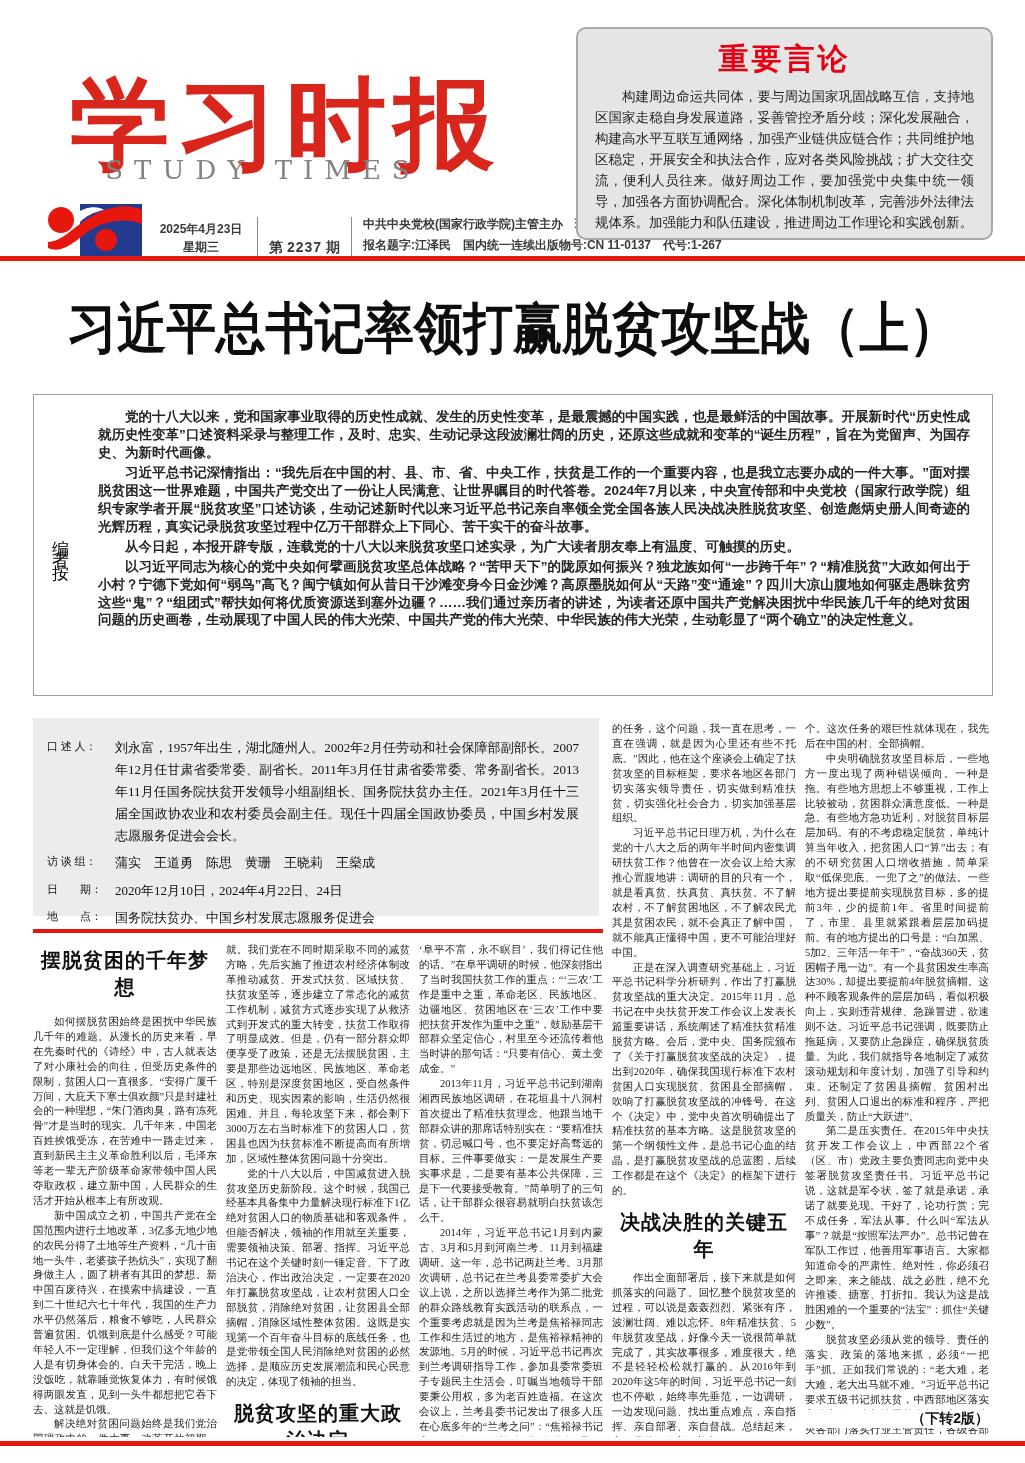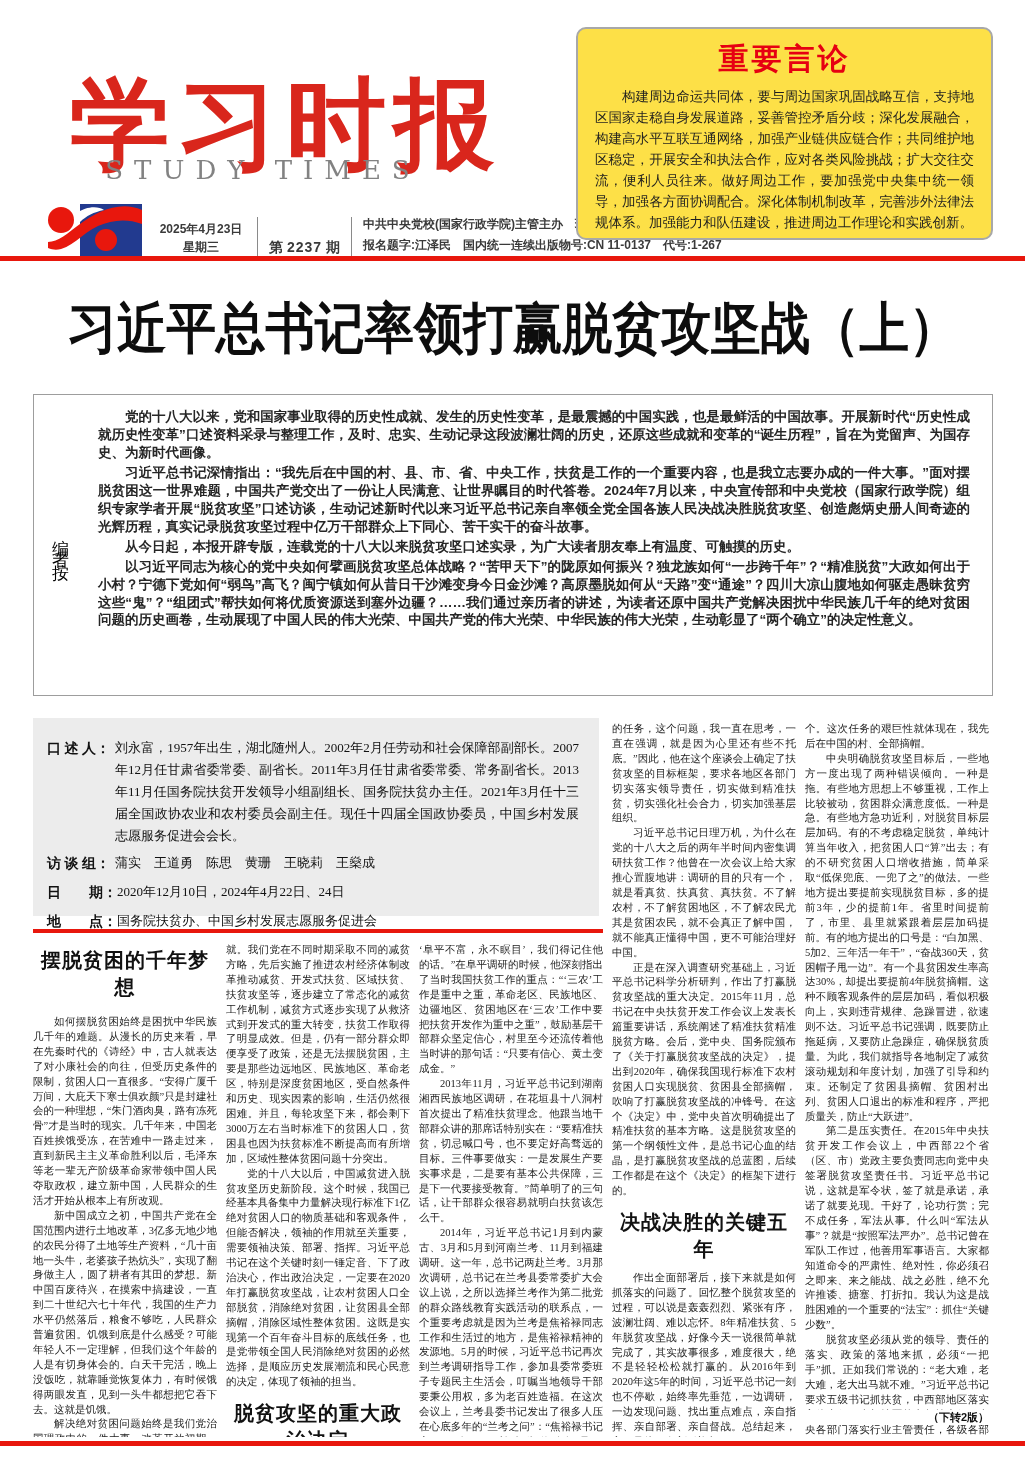--- a/index.html
+++ b/index.html
@@ -13,21 +13,21 @@
   .issue-bar{position:absolute;left:46px;top:203px;height:54px;display:flex;align-items:flex-end;
         font-family:"Liberation Sans",sans-serif;color:#333;}
   .logo{width:96px;height:53px;margin-right:14px;flex:0 0 auto;}
   .date-block{text-align:center;font-size:12px;font-weight:bold;line-height:1.55;min-width:90px;color:#3a3a3a;}
   .vdiv{width:1px;height:40px;background:#8a8a8a;margin:0 11px;}
   .issue-block{font-size:14px;font-weight:bold;white-space:nowrap;color:#3a3a3a;}
   .issue-no{font-size:14px;letter-spacing:1px;font-family:Liberation Sans, sans-serif;}
   .pub-block{font-size:12px;font-weight:bold;line-height:1.8;white-space:nowrap;color:#3a3a3a;}
   
   .quotes-box{position:absolute;left:576px;top:27px;width:417px;height:213px;border:2px solid #a8a8a8;
-        border-radius:10px;box-sizing:border-box;padding:8px 17px 0 17px;background:#fde047;}
+        border-radius:10px;box-sizing:border-box;padding:8px 17px 0 17px;background:#e5e5e5;}
   .quotes-title{text-align:center;color:#e60012;font-family:"Liberation Sans",sans-serif;font-weight:bold;
         font-size:30px;letter-spacing:3px;margin:2px 0 7px 0;}
   .quotes-body{font-size:13.5px;line-height:1.55;text-align:justify;text-indent:2em;color:#1e1e1e;}
   
   .red-rule{position:absolute;background:#e8170d;}
   .rule-top{left:0;top:256px;width:1025px;height:5px;}
   .rule-mid{left:33px;top:929px;width:570px;height:4px;}
   .rule-bottom{left:0;top:1441px;width:1025px;height:5px;}
   
   .headline{position:absolute;left:0;top:292px;width:1025px;text-align:center;}
@@ -39,36 +39,36 @@
         box-sizing:border-box;background:#fff;}
   .editor-label{position:absolute;left:15px;top:50%;transform:translateY(-50%);writing-mode:vertical-rl;
         font-size:17px;letter-spacing:13px;color:#000;font-family:"Liberation Serif",serif;}
   .editor-content{position:absolute;left:64px;right:22px;top:13px;}
   .editor-content p{font-family:"Liberation Sans",sans-serif;font-weight:bold;font-size:13.5px;
         line-height:1.33;color:#262626;text-align:justify;text-indent:2em;margin:0 0 2px 0;}
   
   .interview-box{position:absolute;left:33px;top:718px;width:566px;height:198px;background:#ececec;
         box-sizing:border-box;padding:19px 20px 0 14px;}
   .info-row{display:flex;margin-bottom:5px;}
-  .info-label{flex:0 0 68px;font-weight:bold;font-size:14px;color:#111;white-space:pre;line-height:1.7;}
+  .info-label{flex:0 0 68px;font-weight:normal;font-size:11px;color:#111;white-space:pre;line-height:1.7;}
   .info-value{flex:1;font-size:13px;line-height:1.7;color:#111;text-align:justify;}
   
   .bodycol{position:absolute;overflow:hidden;color:#1c1c1c;}
   .c1{left:33px;top:943px;width:184px;height:494px;}
   .c2{left:226px;top:943px;width:184px;height:494px;}
   .c3{left:419px;top:943px;width:184px;height:494px;}
   .c4{left:612px;top:722px;width:184px;height:715px;}
   .c5{left:805px;top:722px;width:184px;height:715px;}
   .bodycol p.body-p{font-size:10.5px;line-height:1.42;text-align:justify;text-indent:2em;margin:0;}
   .bodycol p.body-p.cont{text-indent:0;}
   .bodycol .col-header{font-family:"Liberation Sans",sans-serif;font-weight:bold;font-size:20px;
         text-align:center;margin:10px 0 8px 0;color:#111;letter-spacing:1px;}
   .c1 .col-header:first-child{margin-top:4px;margin-bottom:14px;}
   .turn-note{position:absolute;left:805px;top:1410px;width:184px;text-align:right;font-weight:bold;
-        font-size:11px;font-family:"Liberation Sans",sans-serif;color:#111;background:#fff;}
+        font-size:14px;font-family:"Liberation Sans",sans-serif;color:#111;background:#fff;}
 </style>
 </head>
 <body>
 
 <div class="page">
 
   <div class="masthead-title">学习时报</div>
   <div class="masthead-sub">STUDY TIMES</div>
 
   <div class="issue-bar">

